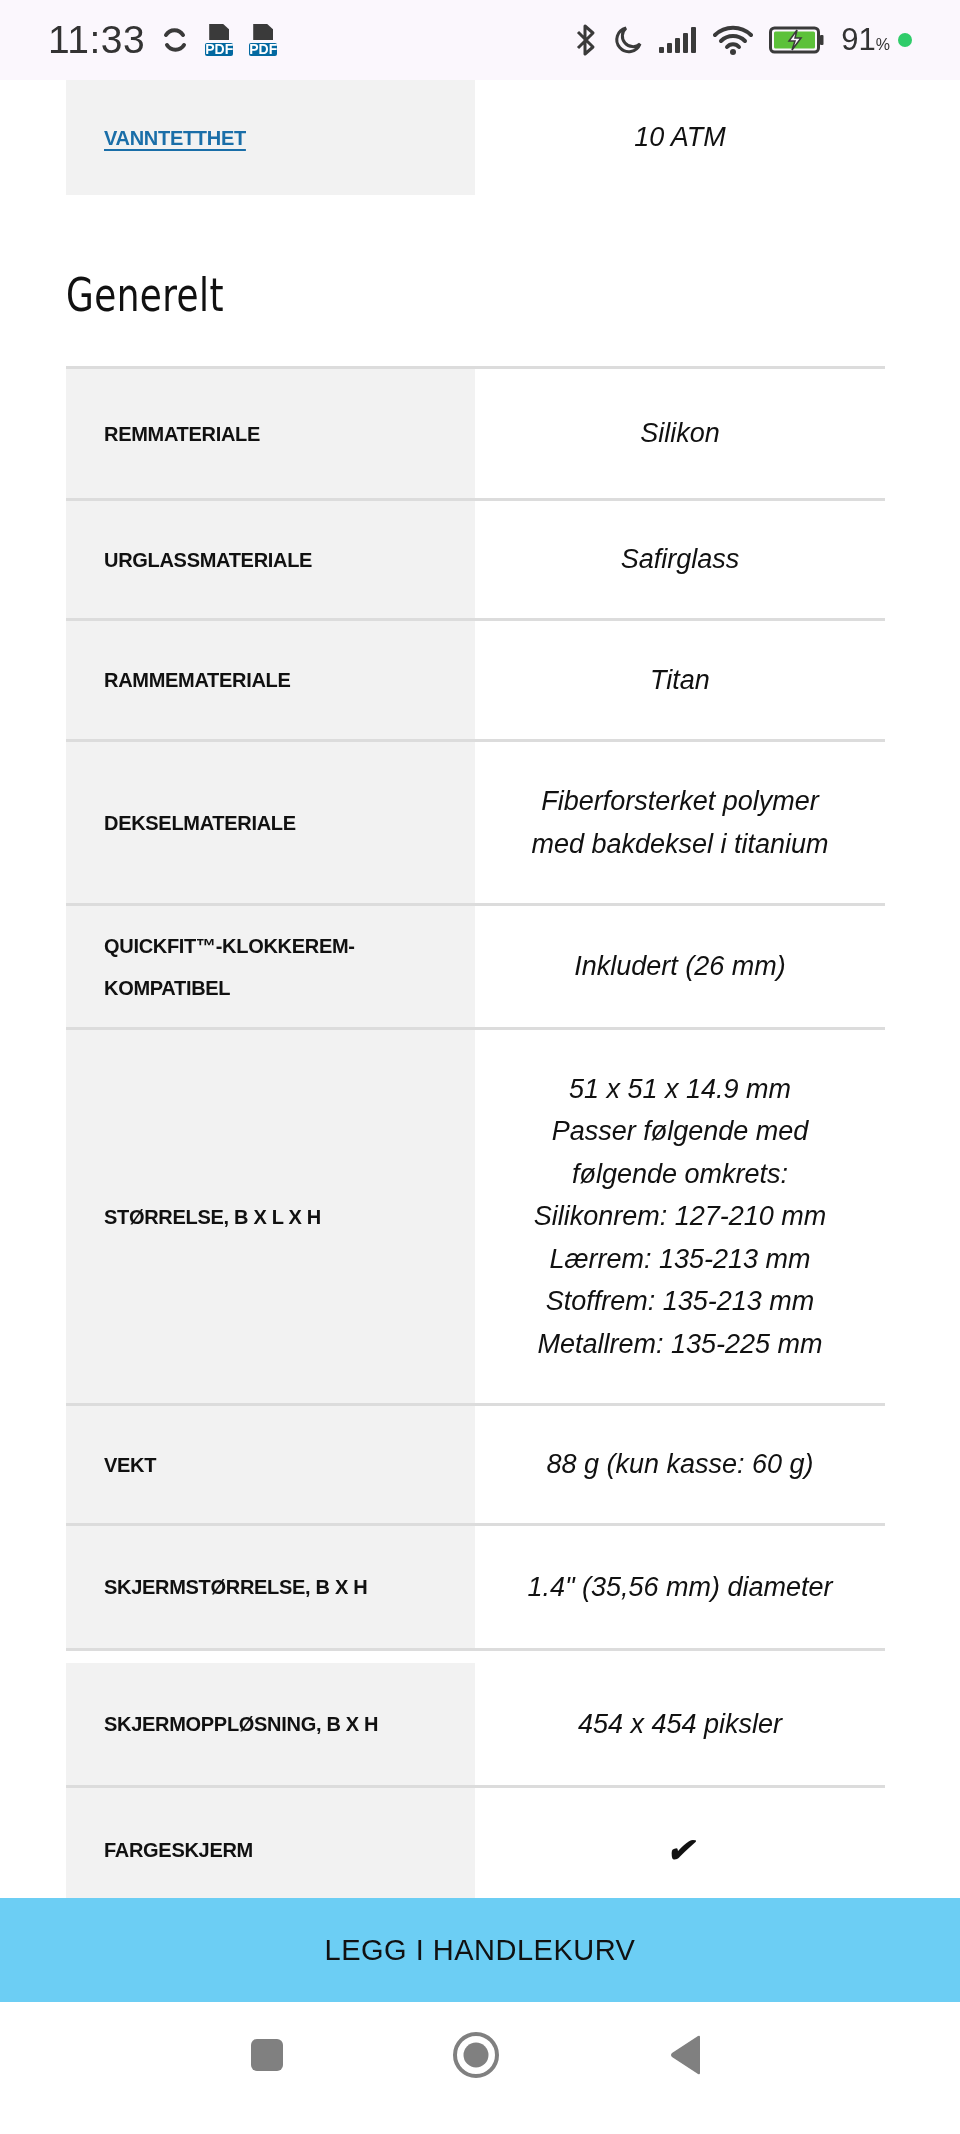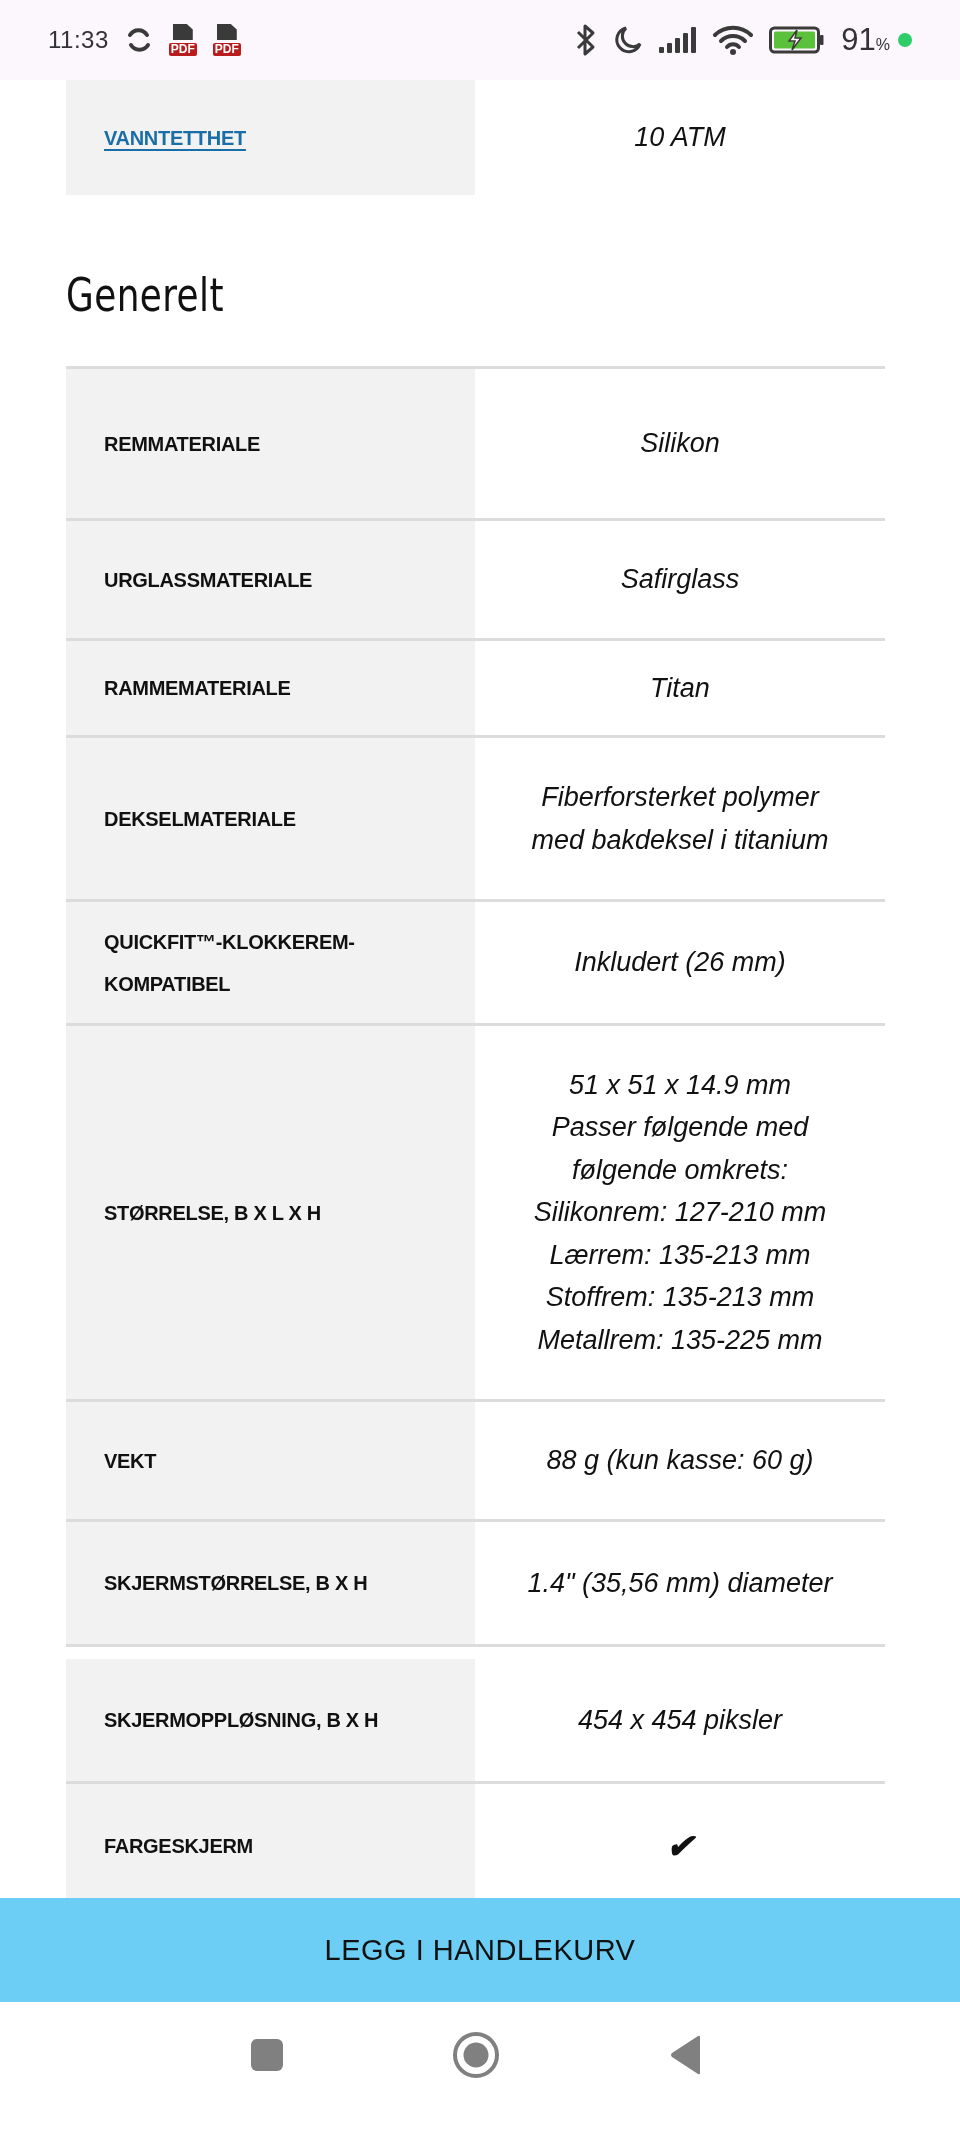--- a/index.html
+++ b/index.html
@@ -2,25 +2,25 @@
 <html><head>
 <meta charset="utf-8">
 <style>
   * { box-sizing: border-box; margin: 0; padding: 0; }
   html, body { width: 960px; height: 2134px; overflow: hidden; background: #ffffff; }
   body { position: relative; font-family: "Liberation Sans", sans-serif; color: #111; }
 
   
   .status-bar { position: absolute; left: 0; top: 0; width: 960px; height: 80px; background: #fbf7fd; display: flex; align-items: center; justify-content: space-between; padding: 0 48px 0 48px; z-index: 5; }
   .sb-left, .sb-right { display: flex; align-items: center; gap: 16px; }
-  .sb-time { font-size: 24px; color: #333; letter-spacing: 0.5px; }
+  .sb-time { font-size: 39px; color: #333; letter-spacing: 0.5px; }
   .sb-icon { display: inline-flex; align-items: center; justify-content: center; color: #3a3a3a; }
   .pdf-icon { width: 28px; height: 32px; position: relative; }
   .pdf-icon .sheet { position: absolute; left: 4px; top: 0; width: 20px; height: 16px; background: #3a3a3a; clip-path: polygon(0 0, 70% 0, 100% 35%, 100% 100%, 0 100%); }
-  .pdf-icon .lbl { position: absolute; left: 0; bottom: 0; width: 28px; height: 13px; background: #b91c1c; border-radius: 2px; color: #fff; font-size: 12px; font-weight: bold; text-align: center; line-height: 13px; }
+  .pdf-icon .lbl { position: absolute; left: 0; bottom: 0; width: 28px; height: 13px; background: #0369a1; border-radius: 2px; color: #fff; font-size: 14px; font-weight: bold; text-align: center; line-height: 13px; }
   .sb-battery-pct { font-size: 31px; color: #333; }
   .sb-battery-pct small { font-size: 16px; }
   .sb-dot { width: 14px; height: 14px; border-radius: 50%; background: #2fcc6a; margin-left: -8px; }
   .spec-table { position: absolute; left: 66px; width: 819px; }
   .spec-row { display: flex; border-bottom: 3px solid #dcdcdc; }
   .spec-row.first { border-bottom: none; }
   .spec-label { width: 409px; background: #f2f2f2; padding: 0 30px 0 38px; display: flex; align-items: center; font-weight: bold; font-size: 20px; line-height: 42px; color: #111; letter-spacing: -0.3px; }
   .spec-value { flex: 1; display: flex; align-items: center; justify-content: center; text-align: center; font-size: 27px; line-height: 42.5px; color: #111; padding: 0 20px; font-style: italic; }
   .link { color: #1a6ea8; text-decoration: underline; text-underline-offset: 4px; }
   .check { font-size: 34px; font-weight: bold; }
@@ -101,33 +101,33 @@
     <div class="spec-label">
       <a class="link" style="font-family:'Liberation Sans',sans-serif;">VANNTETTHET</a>
     </div>
     <div class="spec-value">10 ATM</div>
   </div>
 </div>
 
 <h2 class="section-heading" style="top:268px;">Generelt</h2>
 
 <div class="spec-table" style="top:366px; border-top:3px solid #dcdcdc;">
-  <div class="spec-row" style="height:152px;">
+  <div class="spec-row" style="height:132px;">
     <div class="spec-label">REMMATERIALE</div>
     <div class="spec-value">
         <span>Silikon</span>
       </div>
   </div>
   <div class="spec-row" style="height:120px;">
     <div class="spec-label">URGLASSMATERIALE</div>
     <div class="spec-value">
         <span>Safirglass</span>
       </div>
   </div>
-  <div class="spec-row" style="height:97px;">
+  <div class="spec-row" style="height:121px;">
     <div class="spec-label">RAMMEMATERIALE</div>
     <div class="spec-value">
         <span>Titan</span>
       </div>
   </div>
   <div class="spec-row" style="height:164px;">
     <div class="spec-label">DEKSELMATERIALE</div>
     <div class="spec-value">
       <div>
         <div>Fiberforsterket polymer</div>

